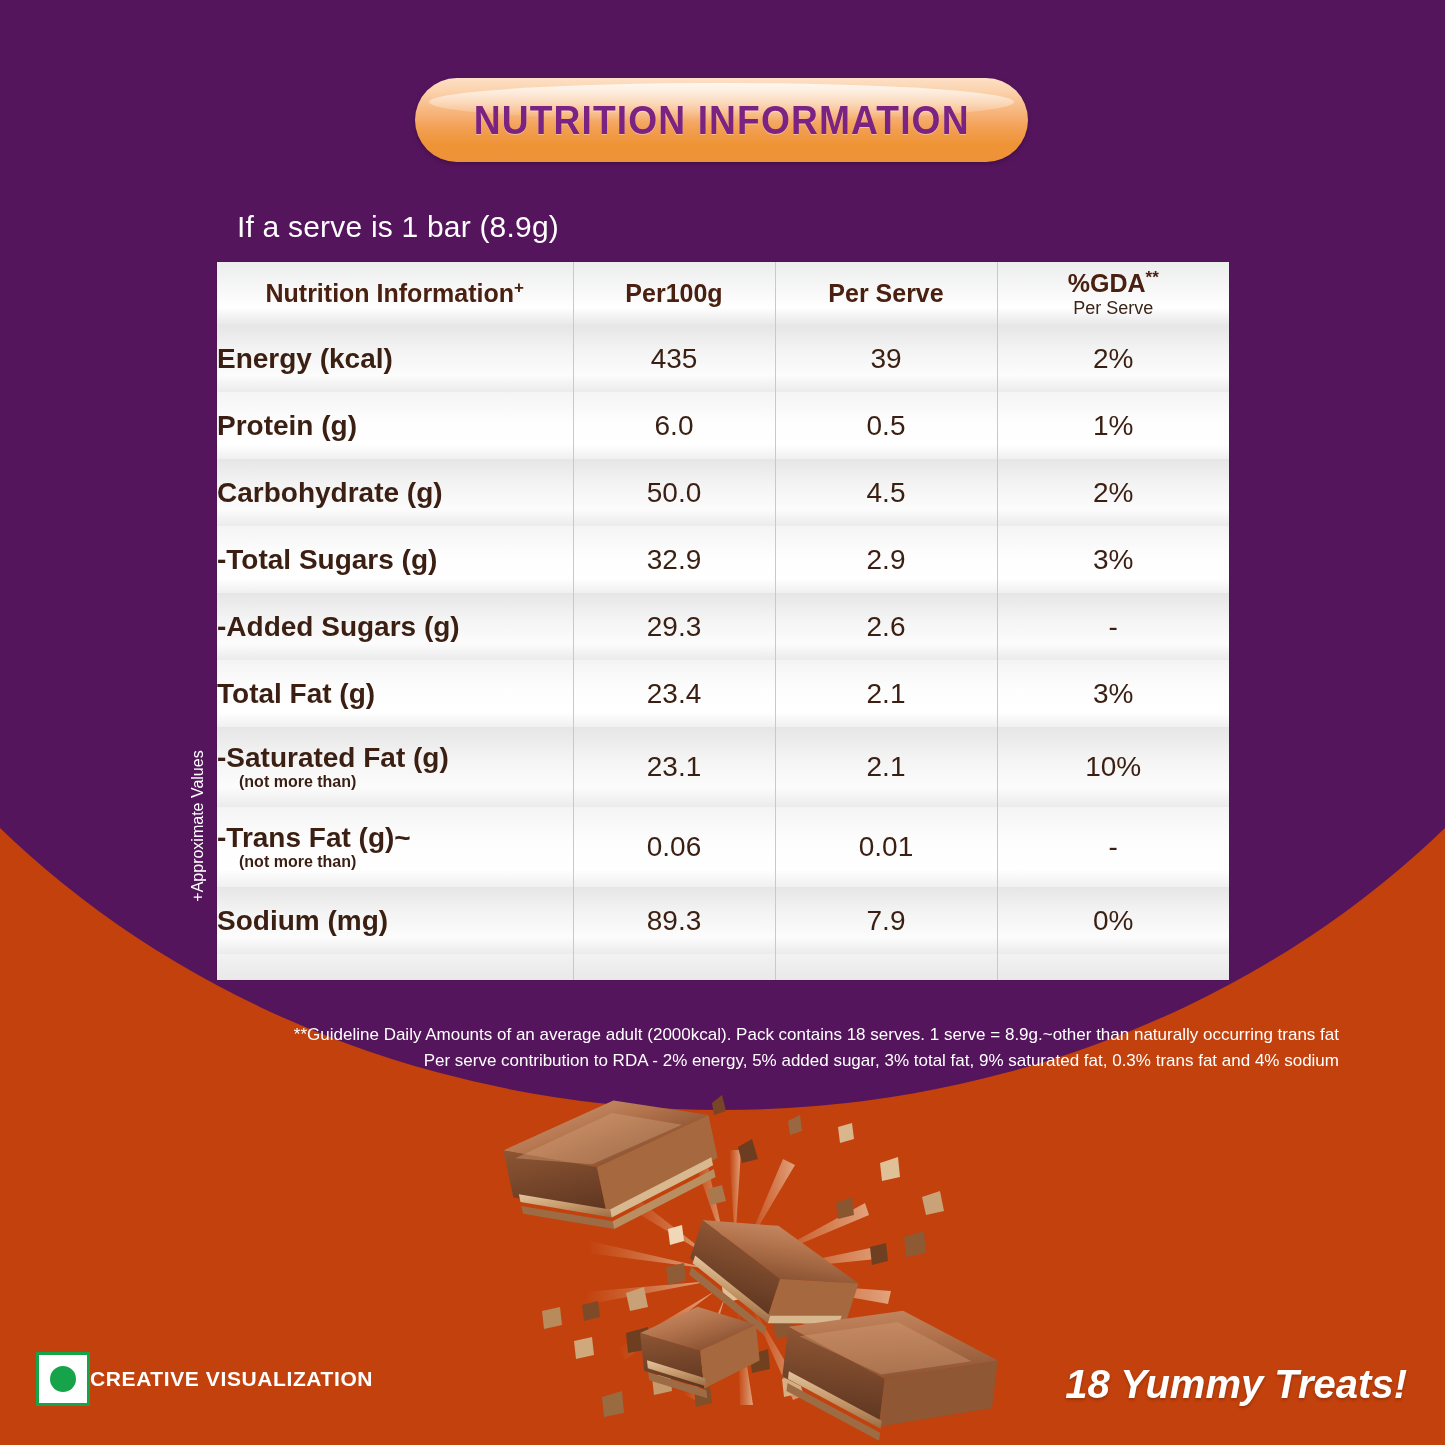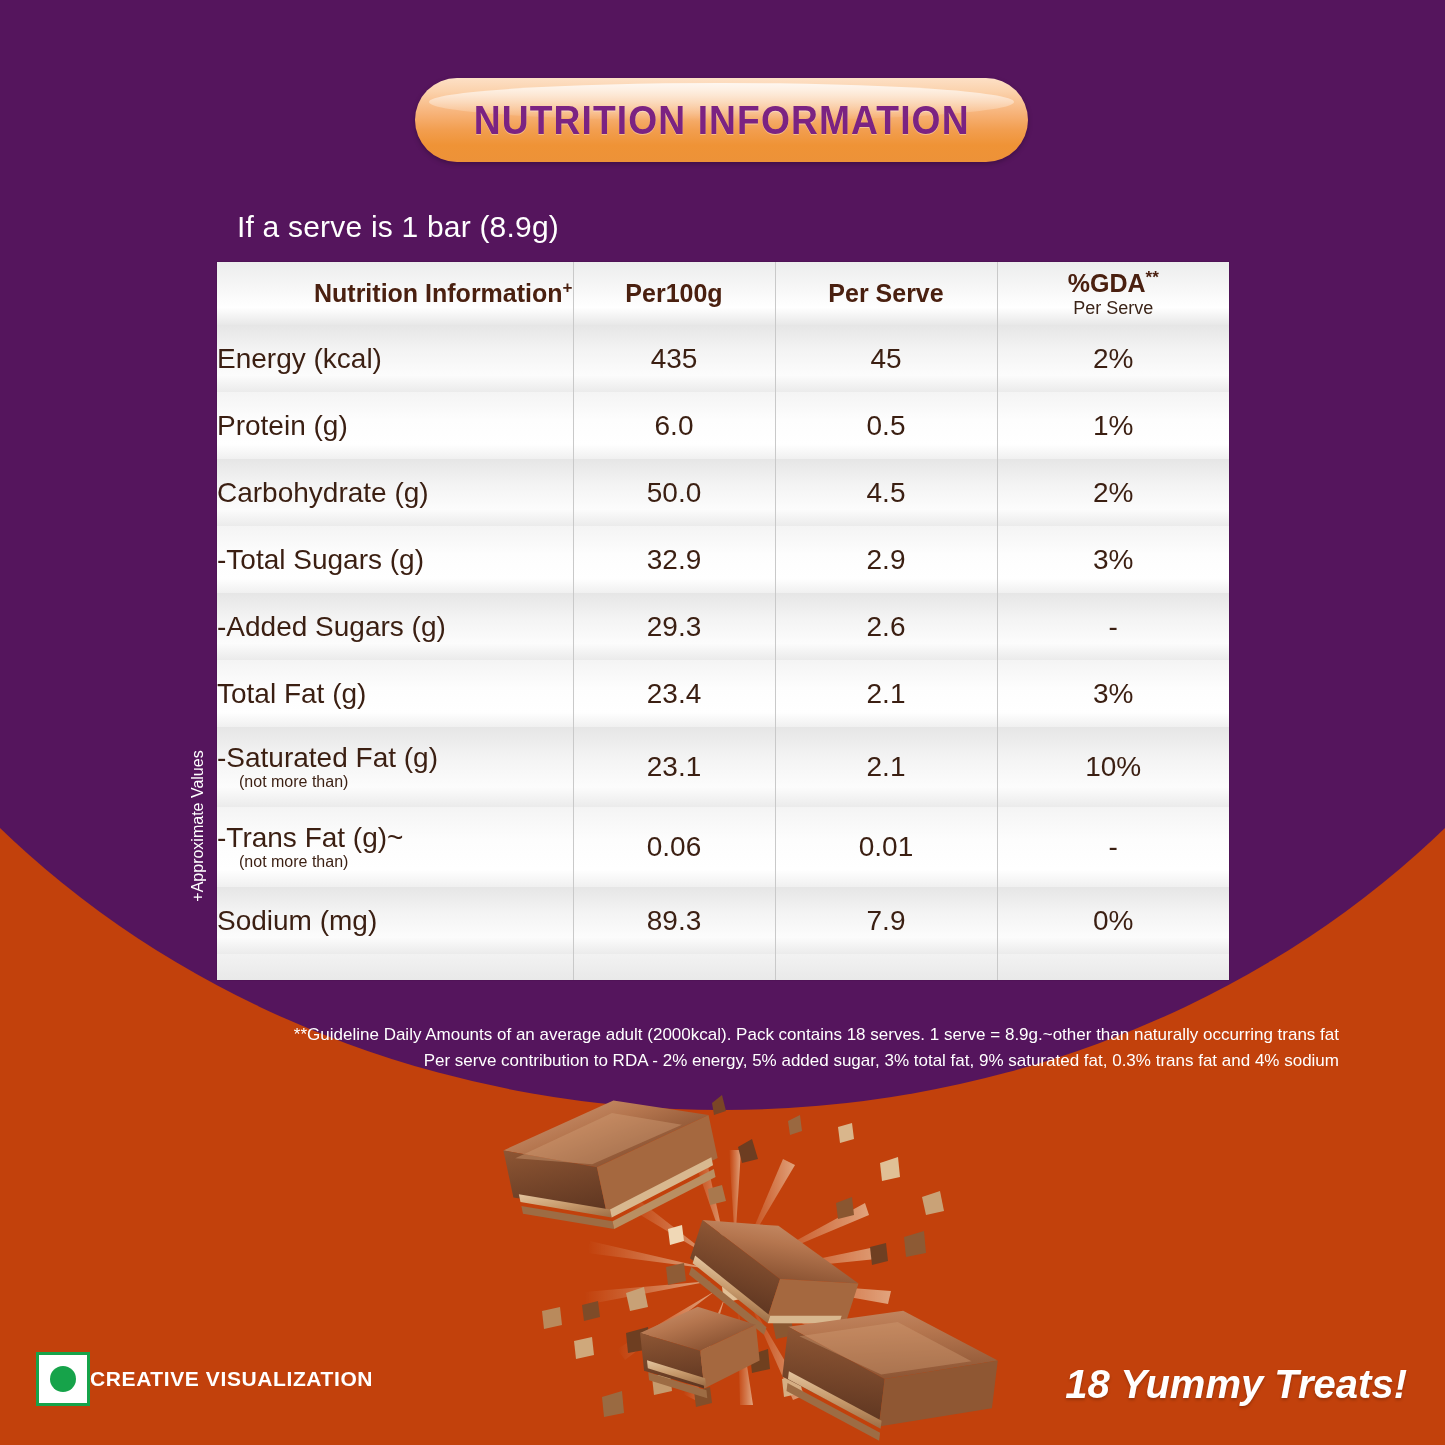--- a/index.html
+++ b/index.html
@@ -114,21 +114,21 @@
     background:linear-gradient(to bottom,#eceded 0%,#f6f6f6 38%,#ffffff 72%,#e8e8e8 100%);
   }
   thead th {
     height:63px;
     color:#4a2010;
     font-size:25px;
     font-weight:bold;
     text-align:center;
     border-bottom:none;
   }
-  thead th.hname { text-align:right; padding-left:22px; }
+  thead th.hname { text-align:center; padding-left:22px; }
   .sup { font-size:17px; vertical-align:super; }
   .gda-wrap { line-height:1.02; }
   .gda-sub {
     display:block;
     font-size:18px;
     font-weight:normal;
     color:#3b2418;
     margin-top:1px;
   }
 
@@ -137,20 +137,21 @@
   tbody tr.odd  { background:linear-gradient(to bottom,#e6e6e6 0%,#f4f4f4 40%,#fcfcfc 75%,#ebebeb 100%); }
   tbody tr.even { background:linear-gradient(to bottom,#f4f4f4 0%,#fdfdfd 42%,#ffffff 78%,#f0f0f0 100%); }
   tbody tr.tall { height:80px; }
 
   td.cell-name {
     text-align:left;
     padding-left:22px;
     font-size:28px;
     color:#3b1f12;
     line-height:1.06;
+    font-weight:bold;
   }
   td.cell-name.indent { padding-left:40px; }
   .sub-note {
     display:block;
     font-size:16px;
     color:#3b1f12;
     margin-top:1px;
     margin-left:22px;
   }
   td.cell-val {
@@ -250,21 +251,21 @@
             <span>%GDA</span><span class="sup">**</span>
             <span class="gda-sub">Per Serve</span>
           </span>
         </th>
       </tr>
     </thead>
     <tbody id="table-body">
         <tr class="odd">
           <td class="cell-name">Energy (kcal)</td>
           <td class="cell-val">435</td>
-          <td class="cell-val">45</td>
+          <td class="cell-val">39</td>
           <td class="cell-val">2%</td>
         </tr>
         <tr class="even">
           <td class="cell-name">Protein (g)</td>
           <td class="cell-val">6.0</td>
           <td class="cell-val">0.5</td>
           <td class="cell-val">1%</td>
         </tr>
         <tr class="odd">
           <td class="cell-name">Carbohydrate (g)</td>

